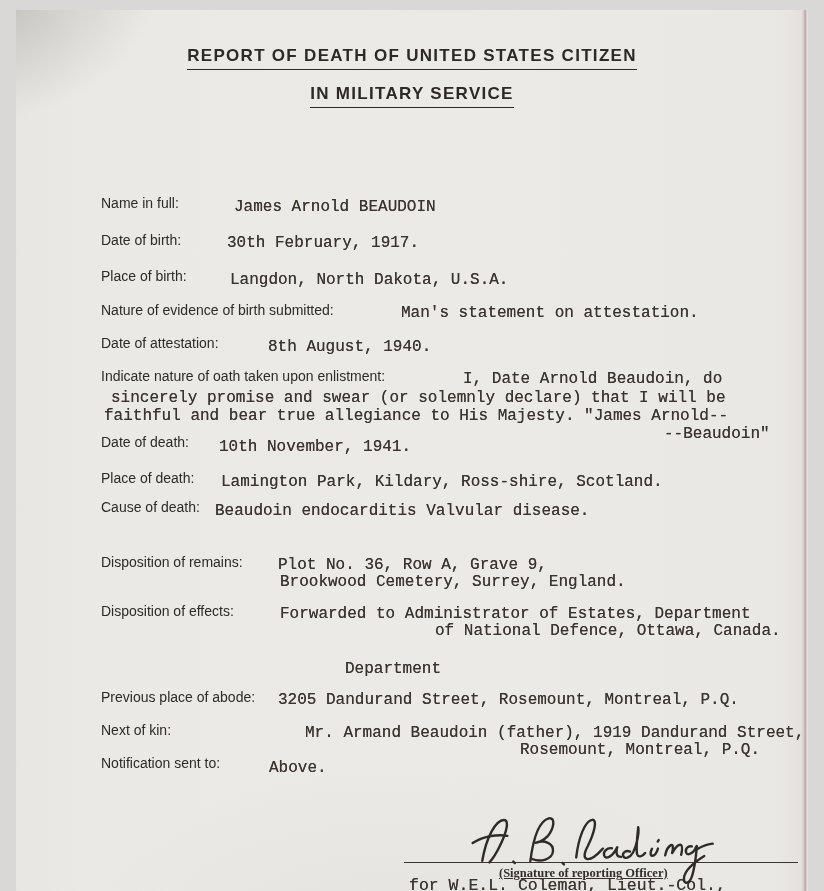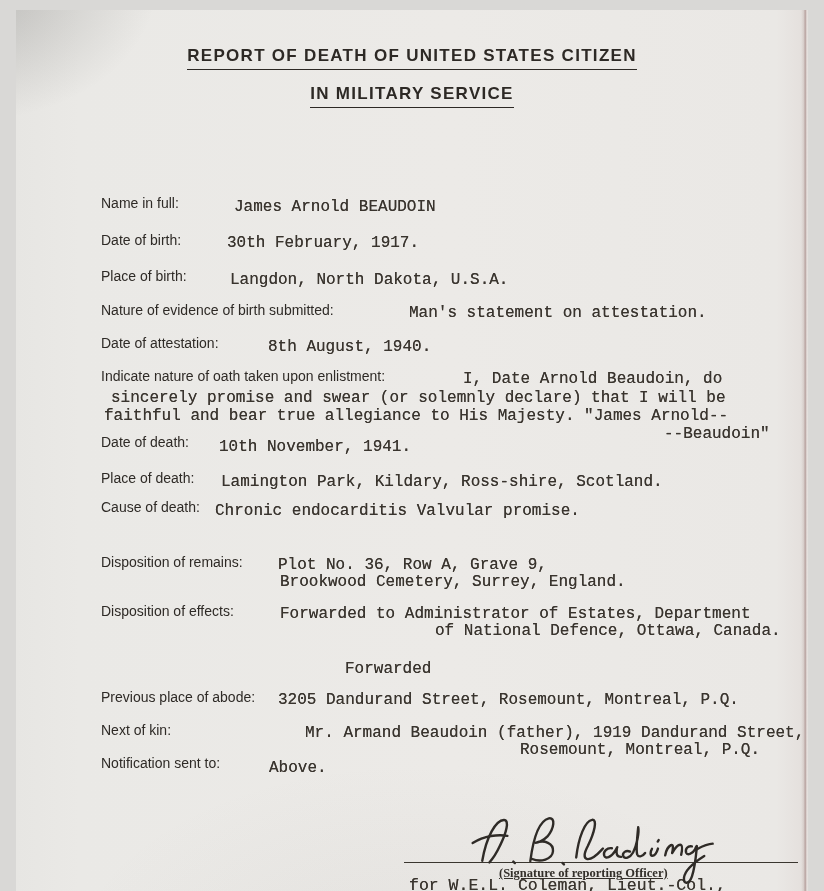--- a/index.html
+++ b/index.html
@@ -104,49 +104,49 @@
   <div class="lab" style="left:85px; top:185px">Name in full:</div>
   <div class="val" style="left:218px; top:188px">James Arnold BEAUDOIN</div>
 
   <div class="lab" style="left:85px; top:222px">Date of birth:</div>
   <div class="val" style="left:211px; top:224px">30th February, 1917.</div>
 
   <div class="lab" style="left:85px; top:258px">Place of birth:</div>
   <div class="val" style="left:214px; top:261px">Langdon, North Dakota, U.S.A.</div>
 
   <div class="lab" style="left:85px; top:292px">Nature of evidence of birth submitted:</div>
-  <div class="val" style="left:393px; top:294px">Man's statement on attestation.</div>
+  <div class="val" style="left:385px; top:294px">Man's statement on attestation.</div>
 
   <div class="lab" style="left:85px; top:325px">Date of attestation:</div>
   <div class="val" style="left:252px; top:328px">8th August, 1940.</div>
 
   <div class="lab" style="left:85px; top:358px">Indicate nature of oath taken upon enlistment:</div>
   <div class="val" style="left:447px; top:360px">I, Date Arnold Beaudoin, do</div>
   <div class="val" style="left:88px; top:397px">faithful and bear true allegiance to His Majesty. "James Arnold--</div>
   <div class="val" style="left:95px; top:379px">sincerely promise and swear (or solemnly declare) that I will be</div>
   <div class="val" style="left:648px; top:415px">--Beaudoin"</div>
 
   <div class="lab" style="left:85px; top:424px">Date of death:</div>
   <div class="val" style="left:203px; top:428px">10th November, 1941.</div>
 
   <div class="lab" style="left:85px; top:460px">Place of death:</div>
   <div class="val" style="left:205px; top:463px">Lamington Park, Kildary, Ross-shire, Scotland.</div>
 
   <div class="lab" style="left:85px; top:489px">Cause of death:</div>
-  <div class="val" style="left:199px; top:492px">Chronic endocarditis Valvular promise.</div>
+  <div class="val" style="left:199px; top:492px">Beaudoin endocarditis Valvular disease.</div>
 
   <div class="lab" style="left:85px; top:544px">Disposition of remains:</div>
   <div class="val" style="left:262px; top:546px">Plot No. 36, Row A, Grave 9,</div>
   <div class="val" style="left:264px; top:563px">Brookwood Cemetery, Surrey, England.</div>
 
   <div class="lab" style="left:85px; top:593px">Disposition of effects:</div>
   <div class="val" style="left:264px; top:595px">Forwarded to Administrator of Estates, Department</div>
   <div class="val" style="left:419px; top:612px">of National Defence, Ottawa, Canada.</div>
 
-  <div class="val" style="left:329px; top:650px">Forwarded</div>
+  <div class="val" style="left:329px; top:650px">Department</div>
 
   <div class="lab" style="left:85px; top:679px">Previous place of abode:</div>
   <div class="val" style="left:262px; top:681px">3205 Dandurand Street, Rosemount, Montreal, P.Q.</div>
 
   <div class="lab" style="left:85px; top:712px">Next of kin:</div>
   <div class="val" style="left:289px; top:714px">Mr. Armand Beaudoin (father), 1919 Dandurand Street,</div>
   <div class="val" style="left:504px; top:731px">Rosemount, Montreal, P.Q.</div>
 
   <div class="lab" style="left:85px; top:745px">Notification sent to:</div>
   <div class="val" style="left:253px; top:749px">Above.</div>

